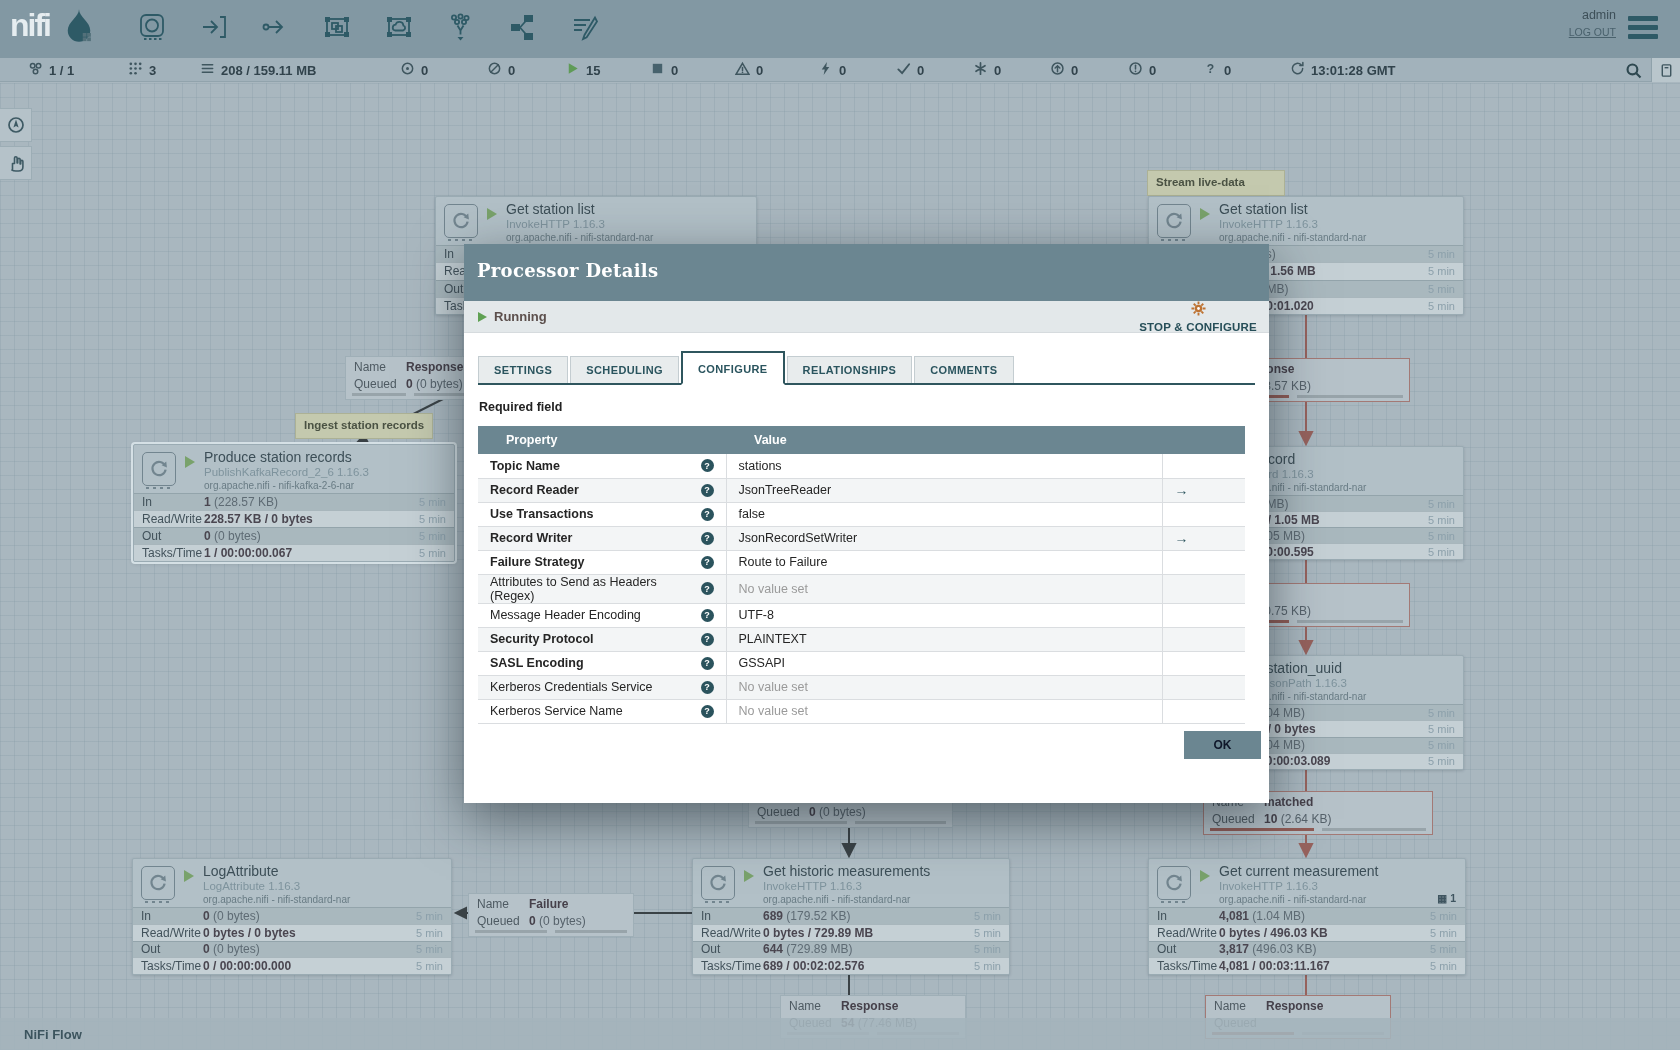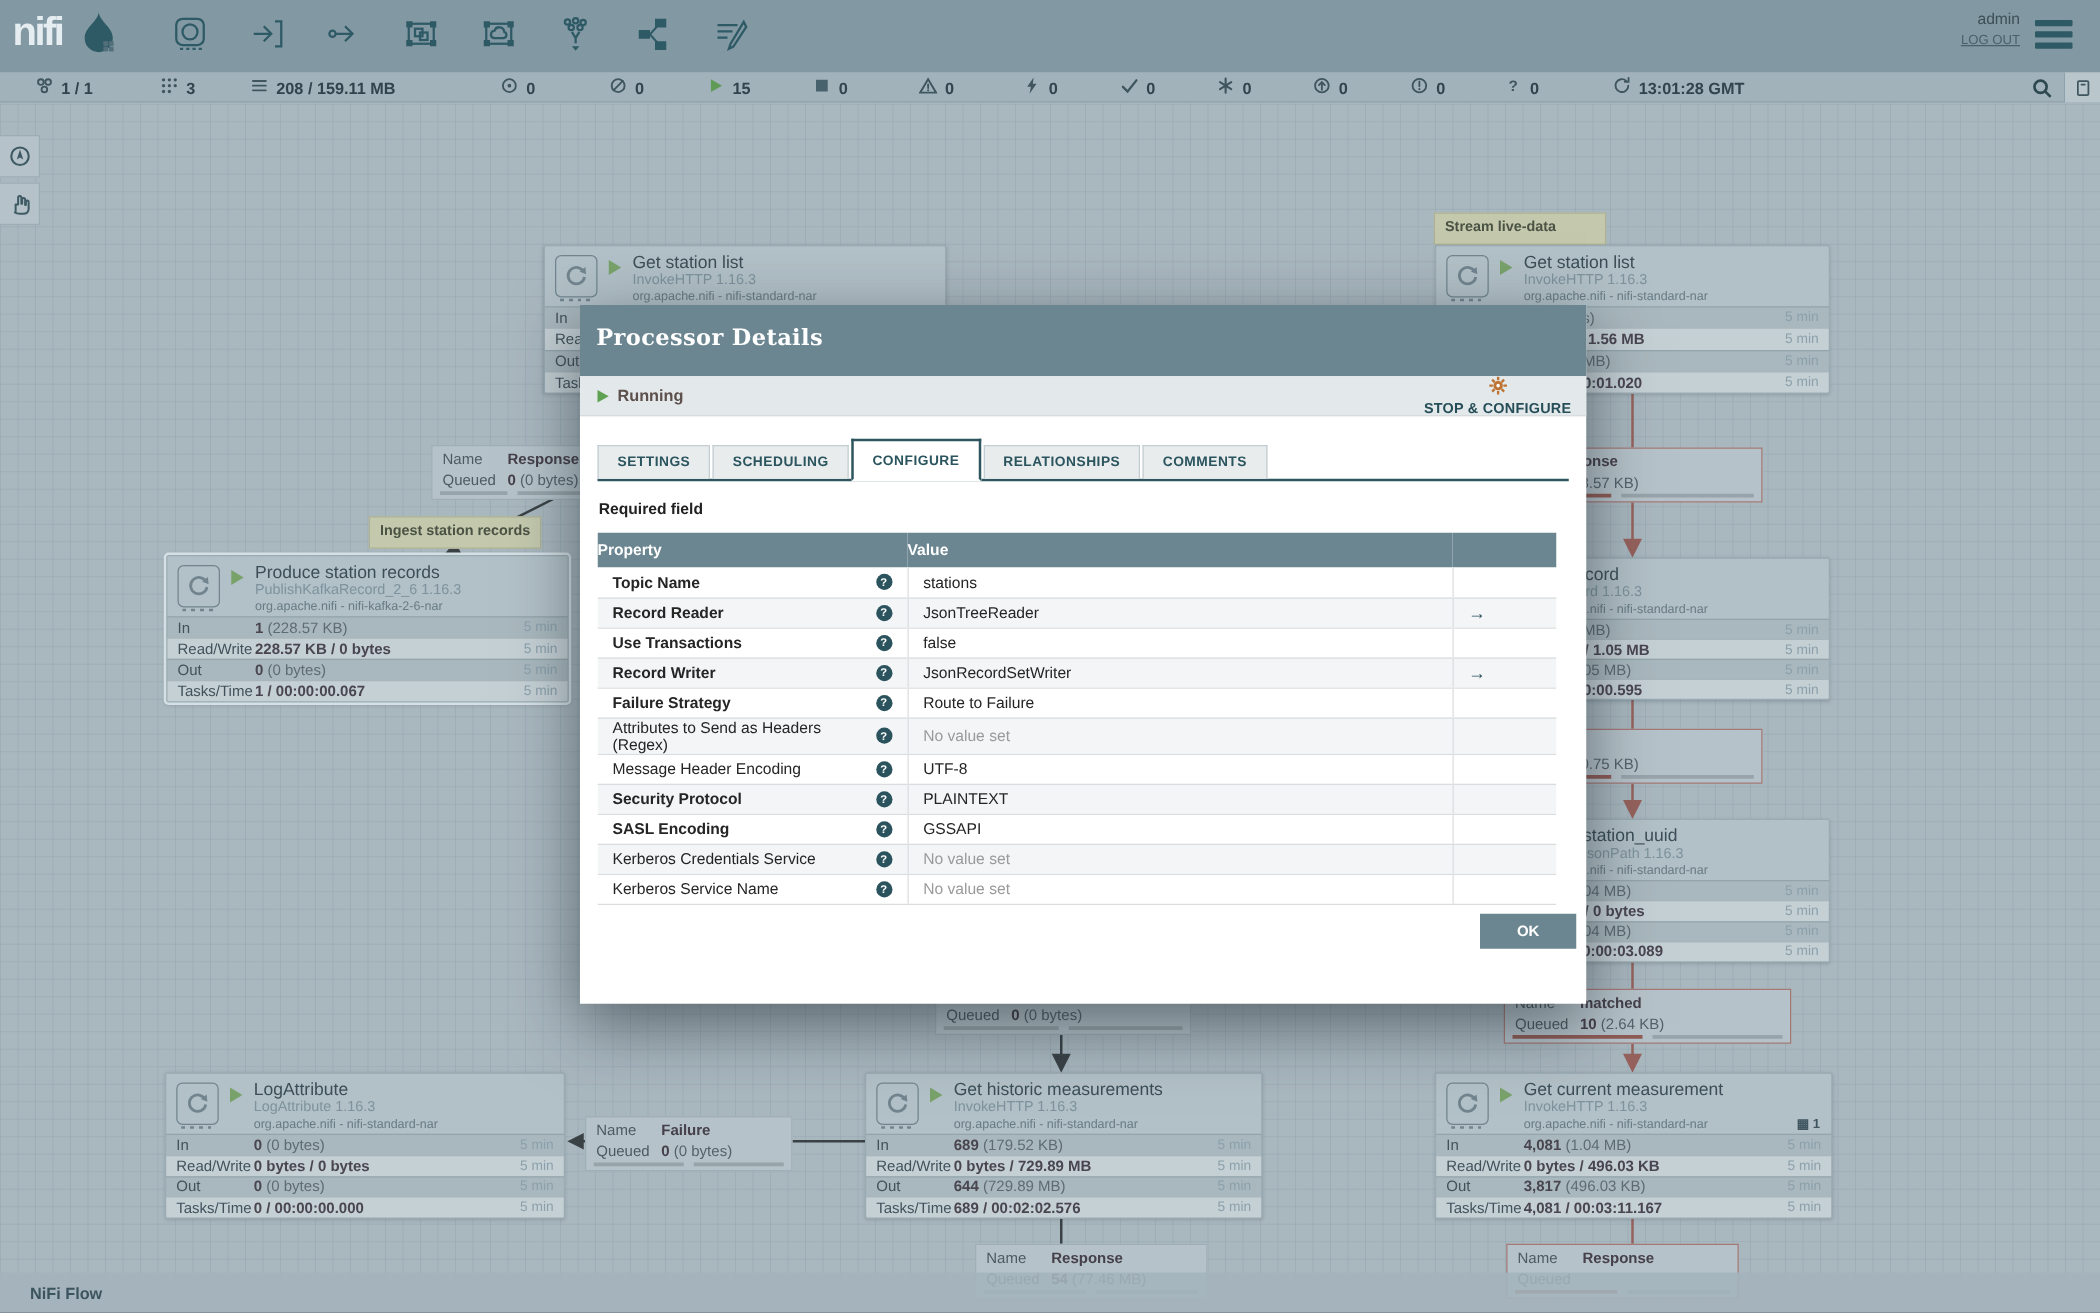--- a/index.html
+++ b/index.html
@@ -104,32 +104,32 @@
   .d-tabs{display:flex;align-items:flex-end;border-bottom:2px solid #2F565E;height:32px;}
   .d-tab{height:27px;line-height:26px;padding:0 15px;background:#E8ECED;border:1px solid #C4CDD1;
          border-bottom:none;margin-right:2px;font-size:11px;font-weight:700;color:#2A545E;
          letter-spacing:.4px;cursor:pointer;}
   .d-tab.active{background:#fff;border:2px solid #2F565E;border-bottom:2px solid #fff;height:34px;
          line-height:32px;margin-bottom:-2px;}
   .d-note{margin:15px 0 12px 1px;font-weight:700;color:#222;font-size:12.5px;}
   .d-twrap{height:336px;overflow:hidden;}
   table.ptable{border-collapse:collapse;width:767px;table-layout:fixed;}
   .ptable th{background:#6B8691;color:#fff;text-align:left;font-size:12.5px;font-weight:700;
-             height:28px;padding:0 0;}
+             height:28px;padding:0 28px;}
   .ptable td{height:24px;padding:0 12px;border-bottom:1px solid #DADDE0;font-size:12.5px;
              color:#252525;background:#fff;}
   .ptable tbody tr:nth-child(even) td{background:#F3F5F6;}
   .ptable td + td{border-left:1px solid #DADDE0;}
   .pcell{display:flex;align-items:center;justify-content:space-between;}
   .pname.req{font-weight:700;}
   .qhelp{width:13px;height:13px;border-radius:50%;background:#2B535D;color:#fff;font-size:9px;
          font-weight:700;display:flex;align-items:center;justify-content:center;flex:none;cursor:pointer;}
   .unset{color:#9A9A9A;}
   .goto{color:#2B535D;font-weight:700;font-size:14px;cursor:pointer;}
-  .d-ok{position:absolute;right:8px;bottom:3px;width:77px;height:28px;background:#6B8691;color:#ffffff;
+  .d-ok{position:absolute;right:8px;bottom:3px;width:77px;height:28px;background:#6B8691;color:#0f172a;
         font-weight:700;font-size:12px;border:none;display:flex;align-items:center;justify-content:center;
         cursor:pointer;font-family:"Liberation Sans",sans-serif;margin-top:16px;}
 </style>
 </head>
 <body>
 
 <div class="stage">
 
   <div class="canvas-bg"></div>
 

